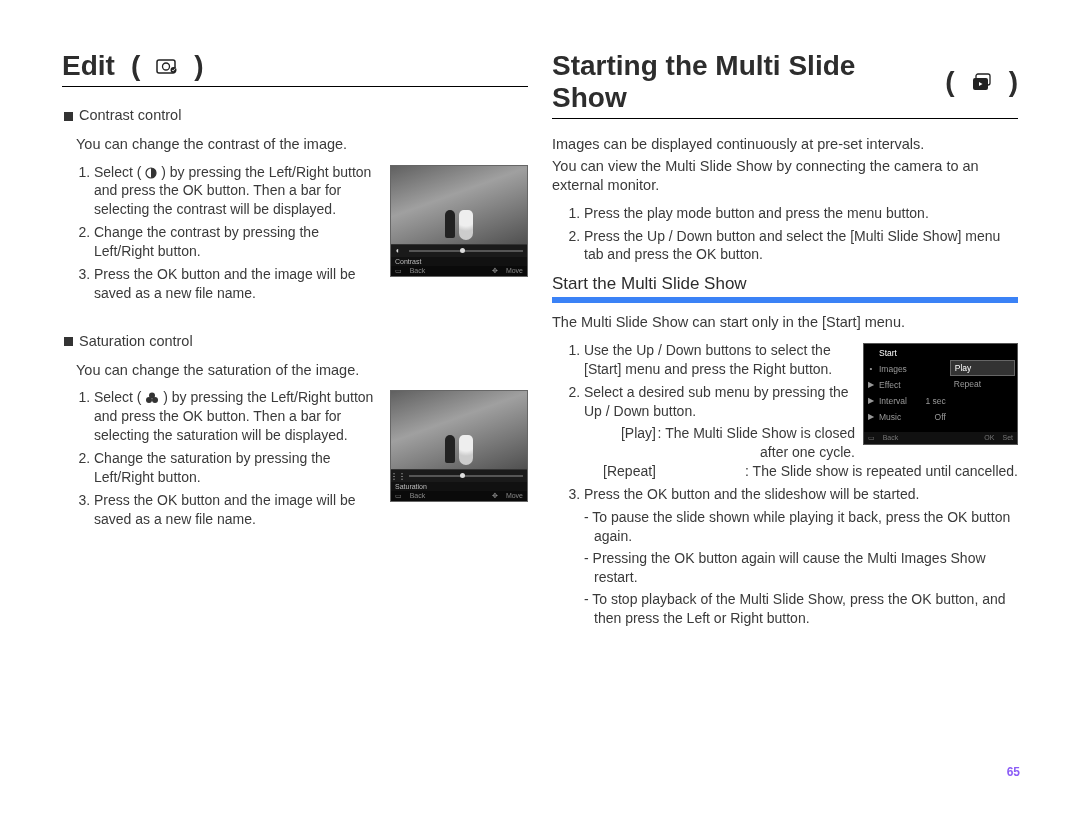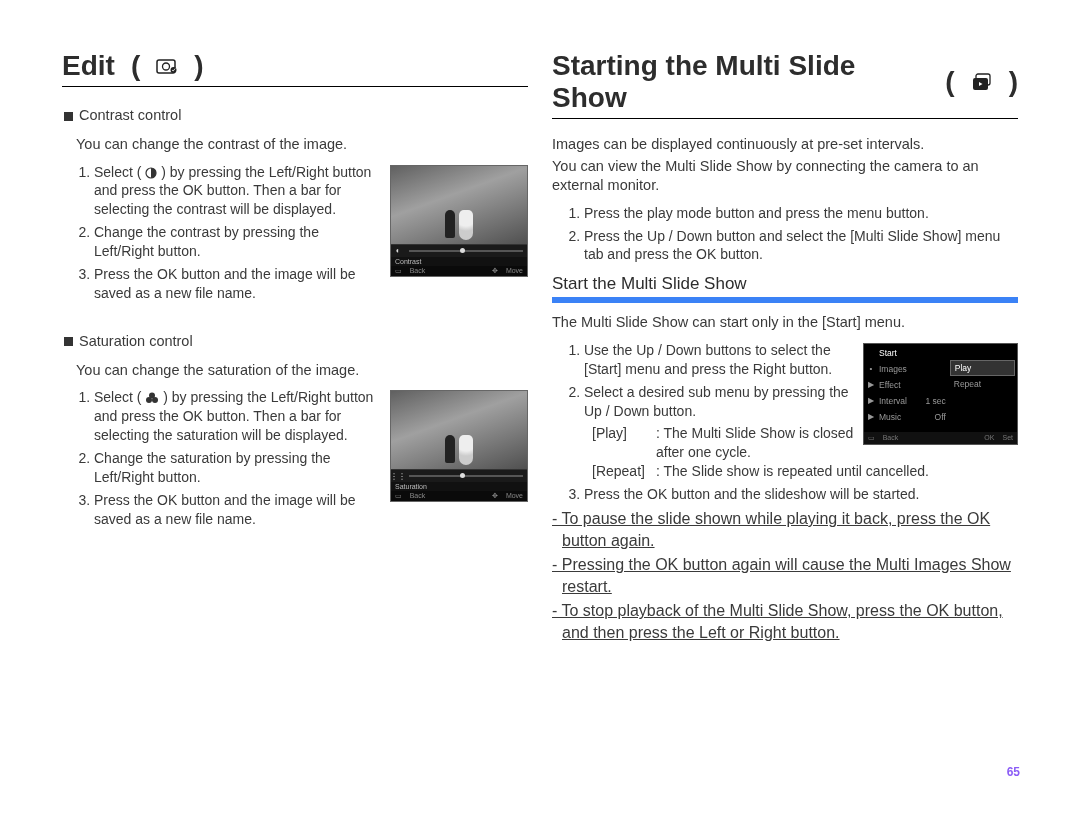--- a/index.html
+++ b/index.html
@@ -37,21 +37,21 @@
     color: #2d2d2d;
     border-bottom: 6px solid #3b82f6;
     padding-bottom: 3px;
     margin: 6px 0 10px 0;
   }
   .sq { display:inline-block; width:9px; height:9px; background:#333; margin-right:6px; vertical-align:middle; }
   .section-lead { font-size:14.5px; margin:4px 0 8px 2px; }
   .body-text { font-size:14.5px; line-height:1.35; margin:4px 0 8px 14px; }
   .step-list { list-style: decimal; margin-left: 32px; font-size:14px; line-height:1.35; }
   .step-list > li { margin-bottom: 4px; }
-  .sub-item { font-size:16px; line-height:1.35; text-indent:-10px; padding-left:10px; margin-bottom:3px;text-decoration:underline;}
+  .sub-item { font-size:14px; line-height:1.35; margin-left:32px; text-indent:-10px; padding-left:10px; margin-bottom:3px;}
   .float-fig {
     float: right;
     width: 138px;
     margin: 2px 0 6px 8px;
     background:#111;
     border:1px solid #666;
     color:#ddd;
     font-size:8px;
   }
   .photo-area {
@@ -81,21 +81,21 @@
   .menu-left .mrow.sel{color:#fff;}
   .menu-left .mico{width:10px;height:10px;display:flex;align-items:center;justify-content:center;font-size:8px;}
   .menu-right{flex:0.9; padding:16px 2px;}
   .menu-right .opt{height:16px;display:flex;align-items:center;padding:0 4px;color:#999;}
   .menu-right .opt.hi{background:#333;border:0.5px solid #666;color:#fff;}
   .menu-footer{height:12px;background:#111;display:flex;color:#777;font-size:7px;align-items:center;}
   .menu-footer span{padding:0 4px;}
   .page-num { position:absolute; bottom:36px; right:60px; font-size:12px; font-weight:bold; color:#8b5cf6;margin-top:48px;}
   .text-with-fig { overflow:hidden; margin-left:14px; }
   .para { font-size:14.5px; line-height:1.35; margin-bottom:8px; }
-  .colon-row { display:flex; font-size:14px; margin-left:40px; line-height:1.35;}
+  .colon-row { display:flex; font-size:14px; margin-left:40px; line-height:1.35;text-align:right;}
   .colon-row .k { width:64px; flex-shrink:0;}
   .colon-row .c { flex:1;}
   .head-icon{display:inline-flex;vertical-align:middle;}
   .inline-icon{display:inline-flex;vertical-align:-2px;}
   .clearfix::after{content:"";display:table;clear:both;}
 </style>
 </head>
 <body>
 
 <div class="col">

